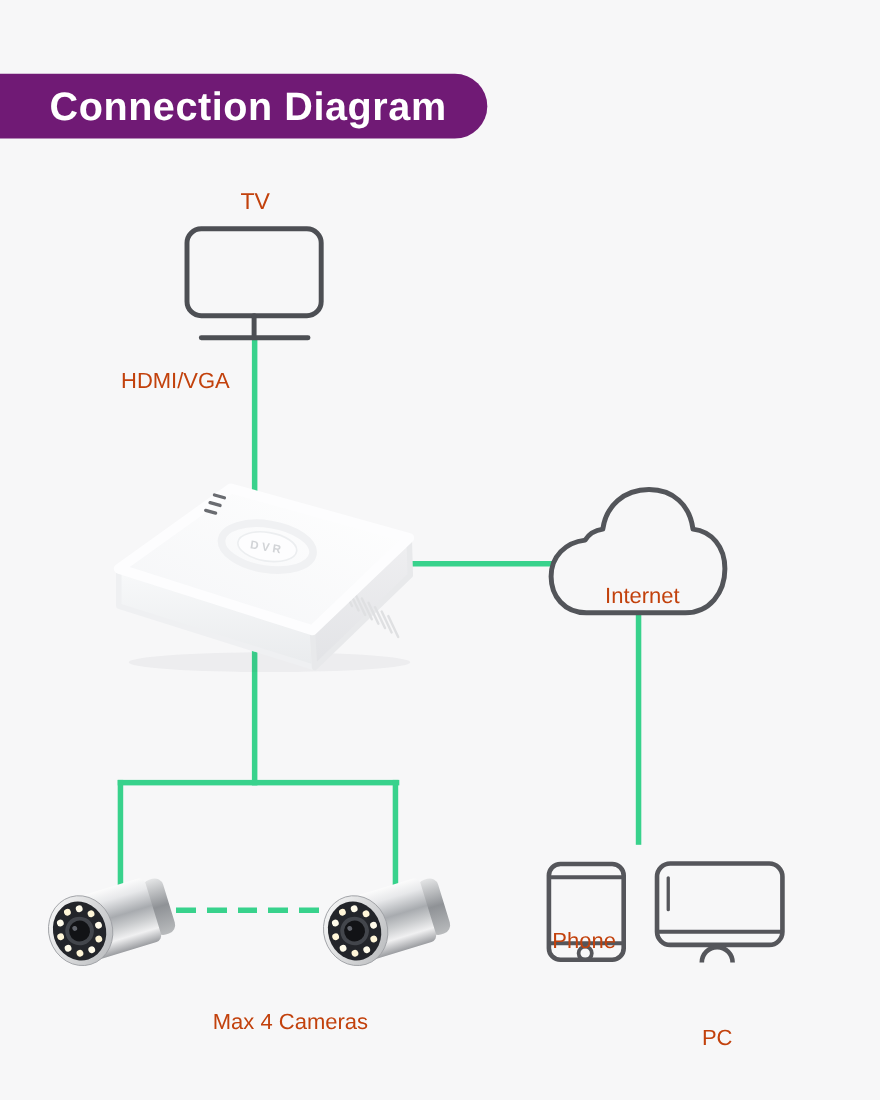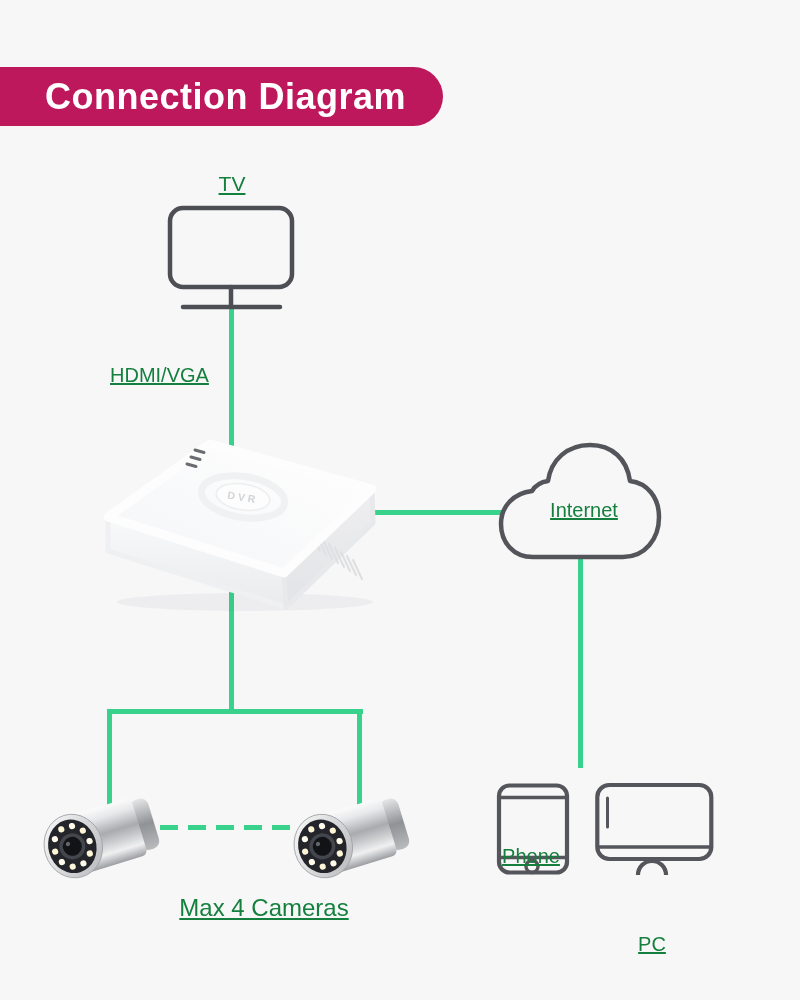--- a/index.html
+++ b/index.html
@@ -6,37 +6,37 @@
   body{
     width:800px;height:1000px;position:relative;overflow:hidden;
     background:#F7F7F8;
     font-family:"Liberation Sans", sans-serif;
     color:#4E4F54;
   }
   .abs{position:absolute;}
   
   .banner{
     left:0;top:67px;width:443px;height:59px;
-    background:#be185d;
+    background:#701a75;
     border-radius:0 30px 30px 0;
     display:flex;align-items:center;
     z-index:4;
   }
   .banner .title{
     color:#FFFFFF;font-size:36px;font-weight:800;
     padding-left:45px;letter-spacing:0.5px;white-space:nowrap;
   }
   
   .gline{background:#38D28C;z-index:1;}
   .gline-dashed{
     z-index:1;
     background:repeating-linear-gradient(90deg,#38D28C 0 18px,transparent 18px 28px);
   }
   
-  .lbl{font-size:20px;line-height:25px;color:#15803d;white-space:nowrap;z-index:3;text-decoration:underline;}
+  .lbl{font-size:20px;line-height:25px;color:#c2410c;white-space:nowrap;z-index:3;}
   .lbl-center{transform:translateX(-50%);}
   .icon-svg{z-index:2;}
   .dev{z-index:2;}
 </style>
 </head>
 <body>
 
 <svg width="0" height="0" class="abs" aria-hidden="true">
   <defs>
     <linearGradient id="camBody" x1="0" y1="0" x2="0" y2="1">
@@ -96,21 +96,21 @@
 <div class="abs banner">
   <div class="title">Connection Diagram</div>
 </div>
 
 <div class="abs lbl lbl-center" style="left:232px;top:171px;font-size:21px;">TV</div>
 <svg class="abs icon-svg" style="left:165px;top:203px;" width="132" height="110" viewBox="0 0 132 110">
   <rect x="5" y="5" width="122" height="79" rx="13" fill="#F7F7F8" stroke="#4D4F54" stroke-width="4.5"></rect>
   <path d="M66,84 V104 M18,104 H115" fill="none" stroke="#4D4F54" stroke-width="4.5" stroke-linecap="round"></path>
 </svg>
 
-<div class="abs lbl" style="left:110px;top:363px;">HDMI/VGA</div>
+<div class="abs lbl" style="left:110px;top:335px;">HDMI/VGA</div>
 
 <div class="abs gline" style="left:229px;top:308px;width:5px;height:146px;"></div>
 <div class="abs gline" style="left:229px;top:588px;width:5px;height:126px;"></div>
 <div class="abs gline" style="left:107px;top:709px;width:256px;height:5px;"></div>
 <div class="abs gline" style="left:107px;top:709px;width:5px;height:100px;"></div>
 <div class="abs gline" style="left:357px;top:709px;width:5px;height:96px;"></div>
 <div class="abs gline" style="left:372px;top:510px;width:130px;height:5px;"></div>
 <div class="abs gline" style="left:578px;top:553px;width:5px;height:215px;"></div>
 <div class="abs gline-dashed" style="left:160px;top:825px;width:156px;height:5px;"></div>
 
@@ -122,29 +122,29 @@
   <path d="M115,14 L277,59 L189,143 L13,87 Z" fill="url(#dvrTop)" stroke="#fdfdfe" stroke-width="9" stroke-linejoin="round"></path>
   <ellipse cx="148" cy="67" rx="42" ry="20.5" fill="none" stroke="#f0f1f3" stroke-width="7" transform="rotate(9 148 67)"></ellipse>
   <ellipse cx="148" cy="67" rx="27" ry="13" fill="#fdfdfe" stroke="#eceef0" stroke-width="1.5" transform="rotate(9 148 67)"></ellipse>
   <text x="148" y="71" font-size="10.5" font-weight="bold" letter-spacing="3" fill="#d2d4d7" text-anchor="middle" transform="rotate(9 148 67)">DVR</text>
   <path d="M100,20 l9,2.5 M96,27 l9,2.5 M92,34 l9,2.5" stroke="#6a6c71" stroke-width="3" stroke-linecap="round"></path>
 </svg>
 
 <svg class="abs dev" style="left:495px;top:438px;" width="172" height="125" viewBox="0 0 172 125">
   <path d="M 38,119 C 18,119 6,104 6,86 C 6,68 19,55 37,53 C 40,48 46,44 53,43 C 56,22 72,7 95,7 C 117,7 132,21 135,43 C 152,45 164,59 164,79 C 164,101 150,119 128,119 Z" fill="#F7F7F8" stroke="#53555A" stroke-width="4.5" stroke-linejoin="round"></path>
 </svg>
-<div class="abs lbl lbl-center" style="left:584px;top:498px;">Internet</div>
+<div class="abs lbl lbl-center" style="left:584px;top:530px;">Internet</div>
 
 <svg class="abs dev" style="left:40px;top:792px;" width="130" height="100" viewBox="0 0 130 100">
   <use href="#bullet-camera"></use>
 </svg>
 <svg class="abs dev" style="left:290px;top:792px;" width="130" height="100" viewBox="0 0 130 100">
   <use href="#bullet-camera"></use>
 </svg>
-<div class="abs lbl lbl-center" style="left:264px;top:895px;font-size:24px;">Max 4 Cameras</div>
+<div class="abs lbl lbl-center" style="left:264px;top:917px;font-size:20px;">Max 4 Cameras</div>
 
 <svg class="abs icon-svg" style="left:494px;top:781px;" width="78" height="96" viewBox="0 0 78 96">
   <rect x="5" y="4.5" width="68" height="87" rx="10.5" fill="#F7F7F8" stroke="#55565B" stroke-width="4.2"></rect>
   <path d="M5,16.5 H73 M5,76.5 H73" stroke="#55565B" stroke-width="3.6" fill="none"></path>
   <circle cx="38" cy="85.5" r="6" fill="none" stroke="#55565B" stroke-width="3.4"></circle>
 </svg>
 <div class="abs lbl lbl-center" style="left:531px;top:844px;">Phone</div>
 
 <svg class="abs icon-svg" style="left:592px;top:780px;" width="125" height="100" viewBox="0 0 125 100">
   <rect x="5.3" y="5" width="114" height="74" rx="12" fill="#F7F7F8" stroke="#55565B" stroke-width="4.2"></rect>

